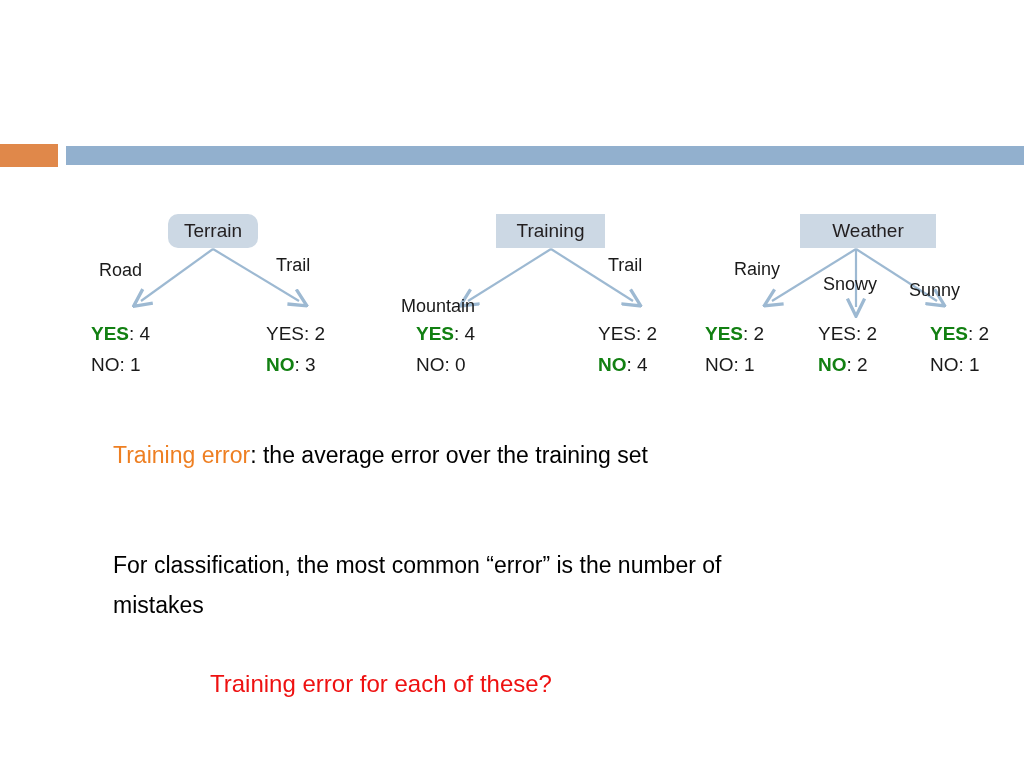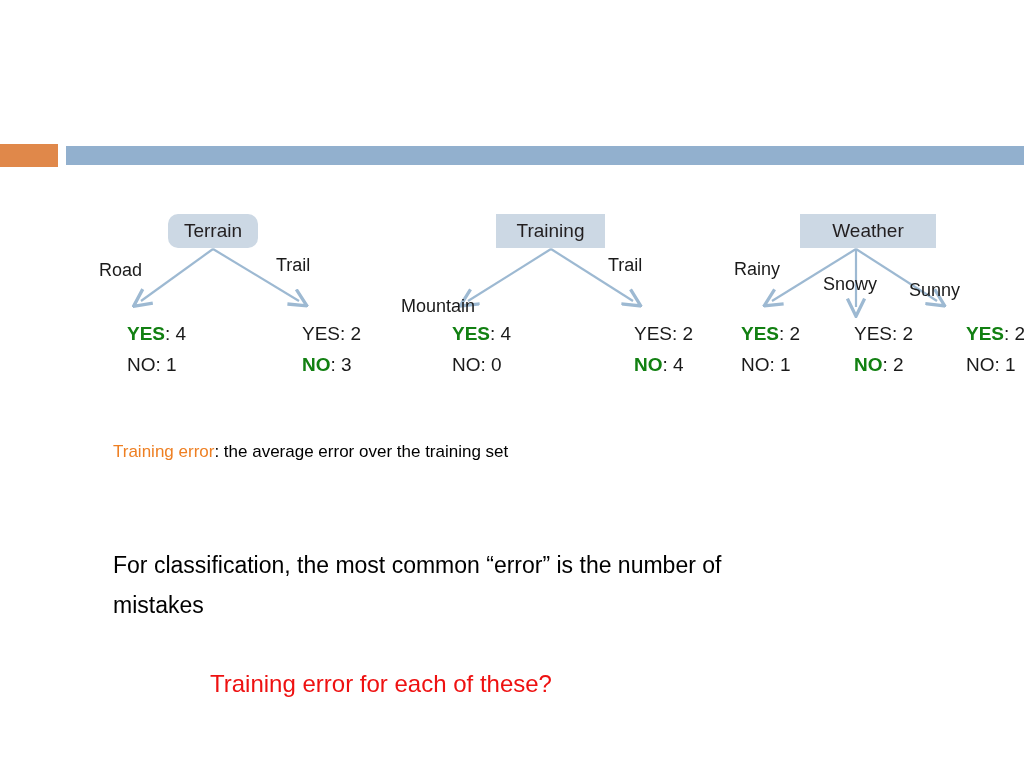--- a/index.html
+++ b/index.html
@@ -71,42 +71,41 @@
     color: #1a1a1a;
     white-space: nowrap;
   }
 
   .leaf {
     position: absolute;
     font-size: 19px;
     line-height: 31px;
     color: #1a1a1a;
     white-space: nowrap;
-    margin-left: 36px;
   }
   .leaf .hl {
     color: #128012;
     font-weight: bold;
   }
   .leaf .row { display: block; }
 
   svg.arrows {
     position: absolute;
     left: 0;
     top: 0;
     width: 1024px;
     height: 768px;
     pointer-events: none;
     overflow: visible;
   }
 
   
   .body-line {
     position: absolute;
-    font-size: 17px;
+    font-size: 23px;
     color: #000000;
     white-space: nowrap;
   }
   .body-line .accent-orange { color: #ee7f22; }
 
   #para {
     position: absolute;
     left: 113px;
     top: 545px;
     width: 700px;

